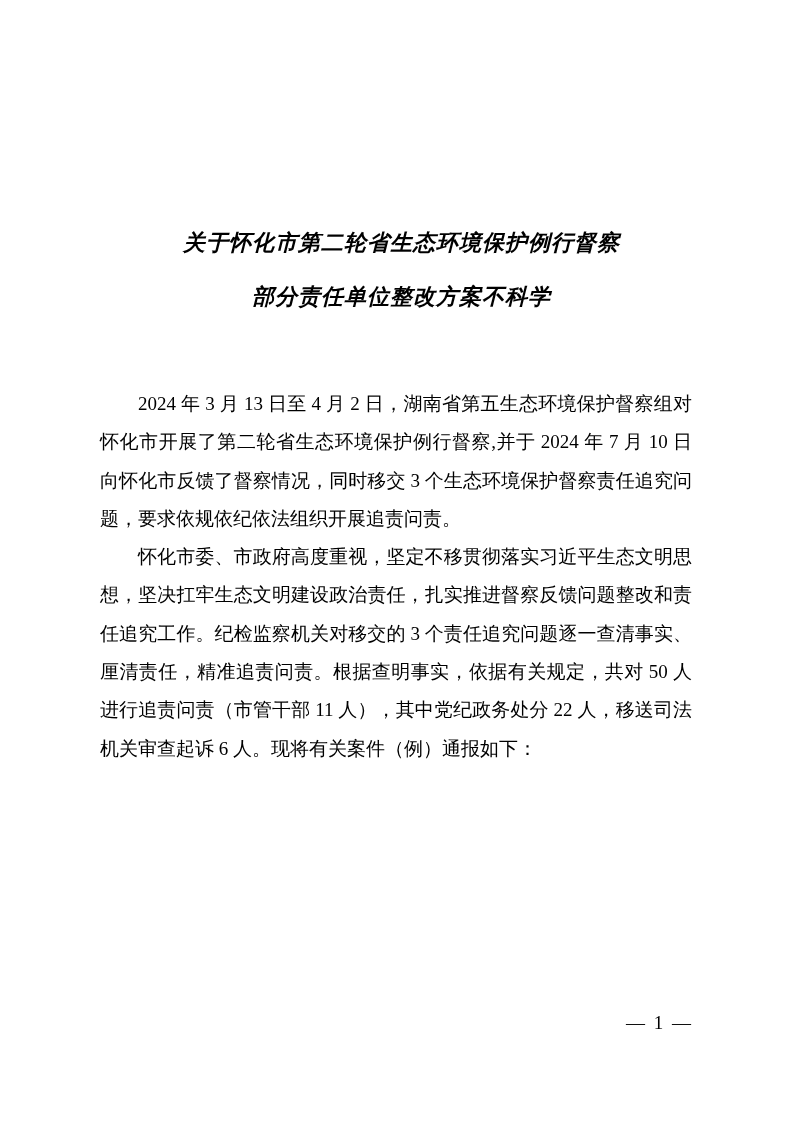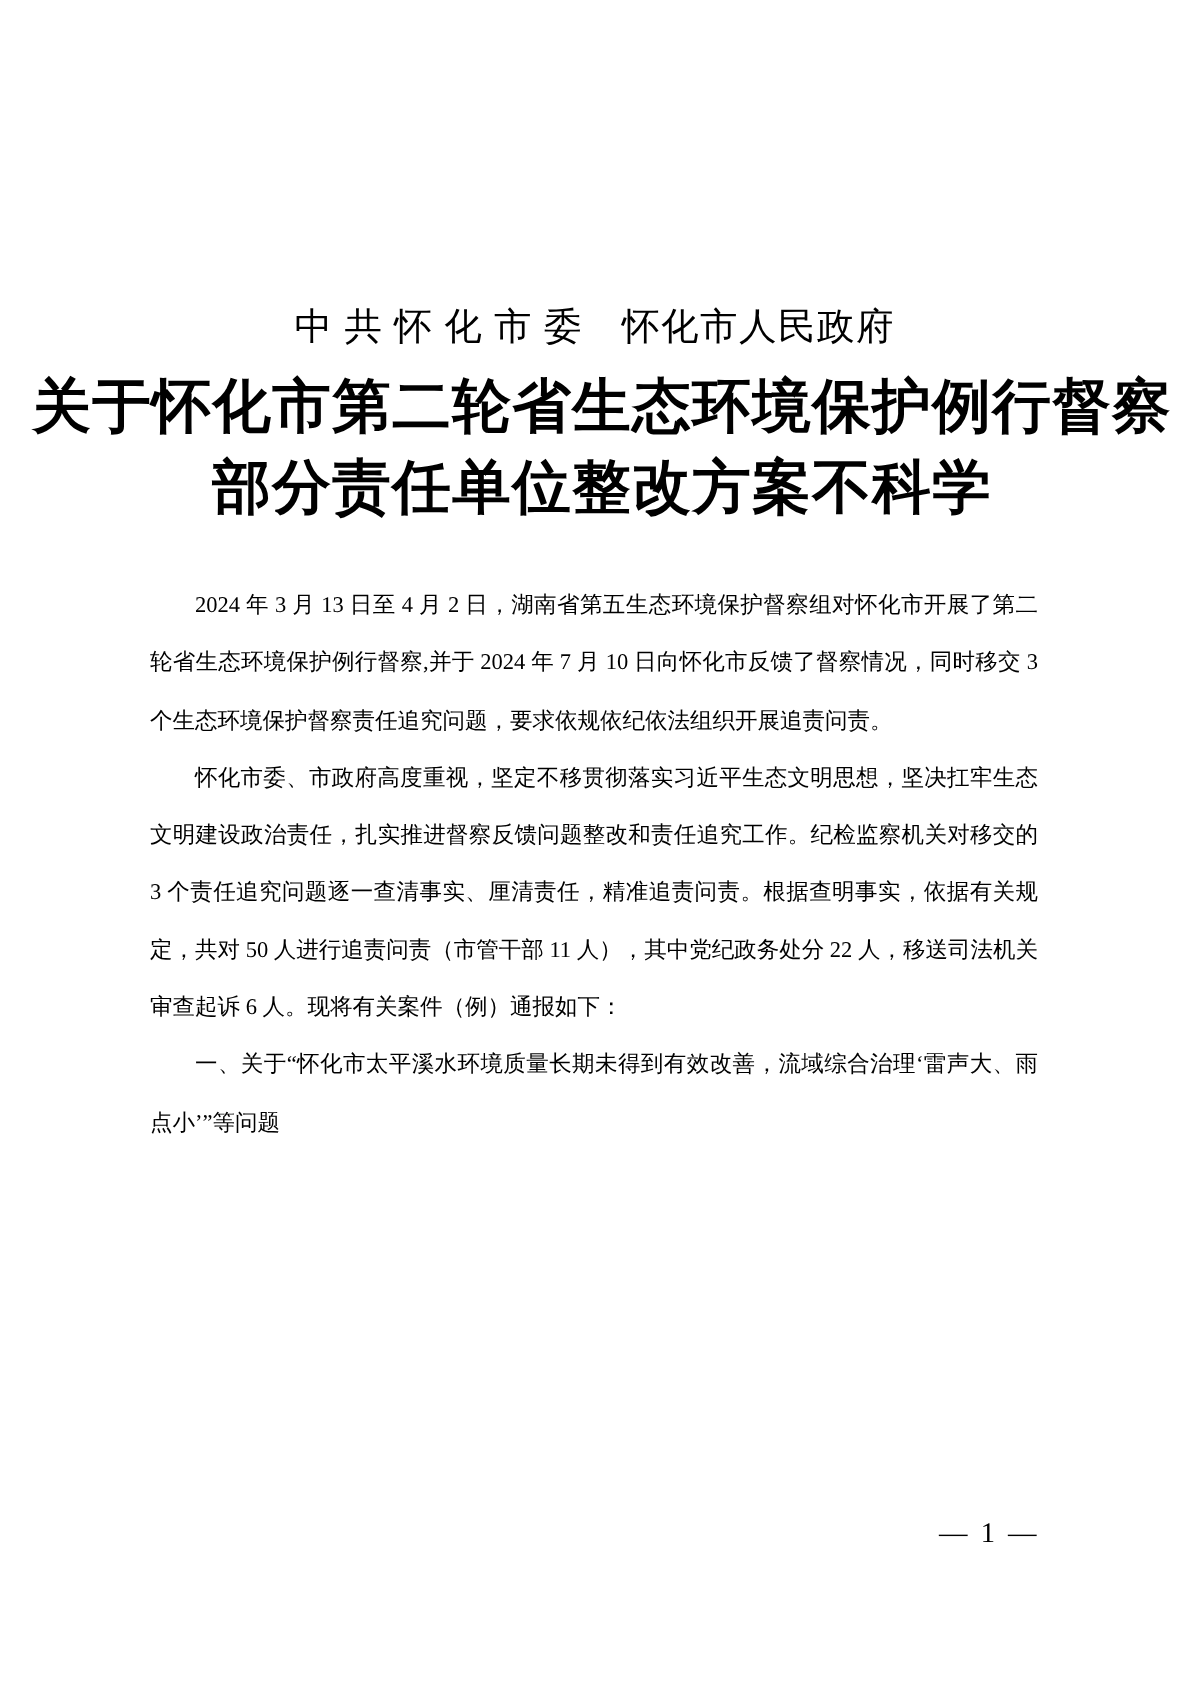--- a/index.html
+++ b/index.html
@@ -28,35 +28,36 @@
     font-size: 25px;
     line-height: 29px;
     letter-spacing: 1px;
     color: #000000;
     white-space: nowrap;
   }
   .doc-title {
     margin: 12px 0 0 10px;
     font-family: "Liberation Sans", sans-serif;
     font-weight: bold;
-    font-size: 39px;
+    font-size: 22px;
     line-height: 54px;
     letter-spacing: 1px;
     color: #000000;
+    font-style: italic;
   }
   .doc-title .title-line {
     display: block;
   }
   .doc-body {
     position: absolute;
     top: 385px;
     left: 100px;
     width: 592px;
     font-family: "Liberation Serif", serif;
-    font-size: 15px;
+    font-size: 19px;
     line-height: 38.3px;
     text-align: justify;
     text-justify: inter-character;
     color: #000000;
   }
   .doc-body p {
     margin: 0;
     padding: 0;
     text-indent: 2em;
   }
@@ -70,30 +71,28 @@
     color: #000000;
     white-space: nowrap;
   }
 </style>
 </head>
 <body>
 
 <div class="page">
 
   <header class="doc-header">
-    <div class="org-line">中 共 怀 化 市 委　怀化市人民政府</div>
     <h1 class="doc-title">
       <span class="title-line">关于怀化市第二轮省生态环境保护例行督察</span>
       <span class="title-line">部分责任单位整改方案不科学</span>
     </h1>
   </header>
 
   <main class="doc-body">
     <p>2024 年 3 月 13 日至 4 月 2 日，湖南省第五生态环境保护督察组对怀化市开展了第二轮省生态环境保护例行督察,并于 2024 年 7 月 10 日向怀化市反馈了督察情况，同时移交 3 个生态环境保护督察责任追究问题，要求依规依纪依法组织开展追责问责。</p>
     <p>怀化市委、市政府高度重视，坚定不移贯彻落实习近平生态文明思想，坚决扛牢生态文明建设政治责任，扎实推进督察反馈问题整改和责任追究工作。纪检监察机关对移交的 3 个责任追究问题逐一查清事实、厘清责任，精准追责问责。根据查明事实，依据有关规定，共对 50 人进行追责问责（市管干部 11 人），其中党纪政务处分 22 人，移送司法机关审查起诉 6 人。现将有关案件（例）通报如下：</p>
-    <p>一、关于“怀化市太平溪水环境质量长期未得到有效改善，流域综合治理‘雷声大、雨点小’”等问题</p>
   </main>
 
   <footer>
     <div class="page-number">— 1 —</div>
   </footer>
 
 </div>
 
 </body></html>

